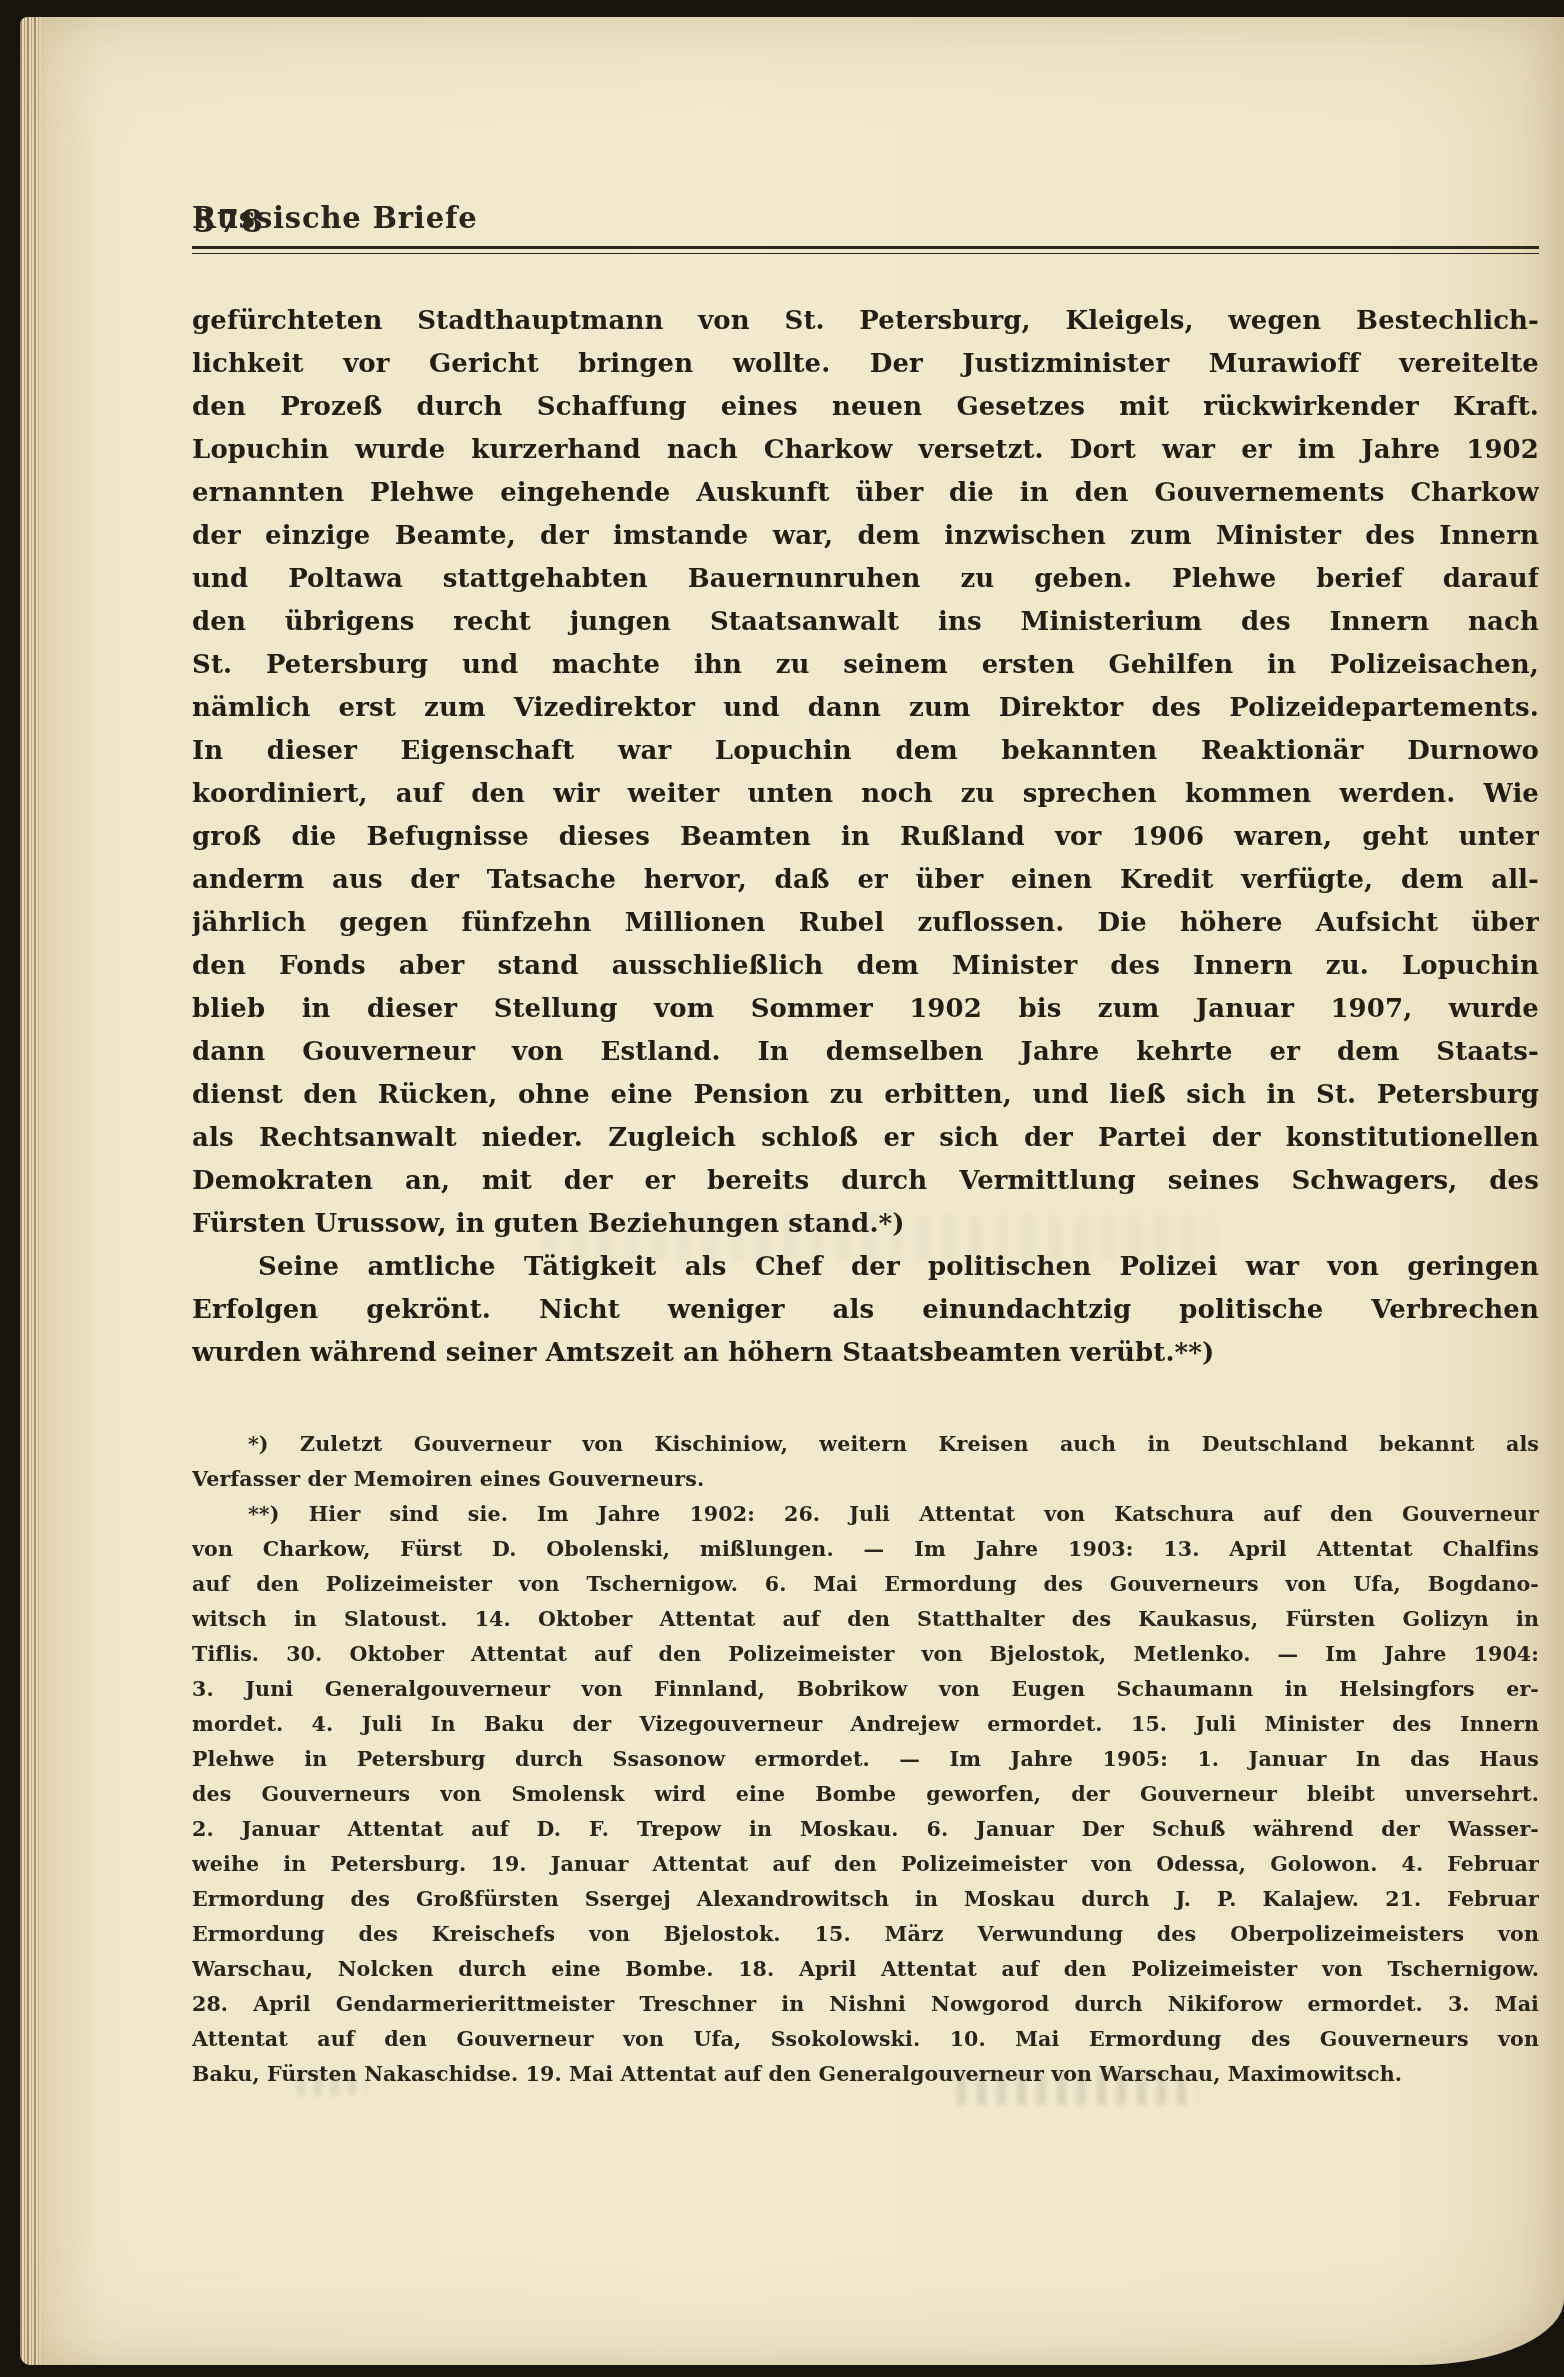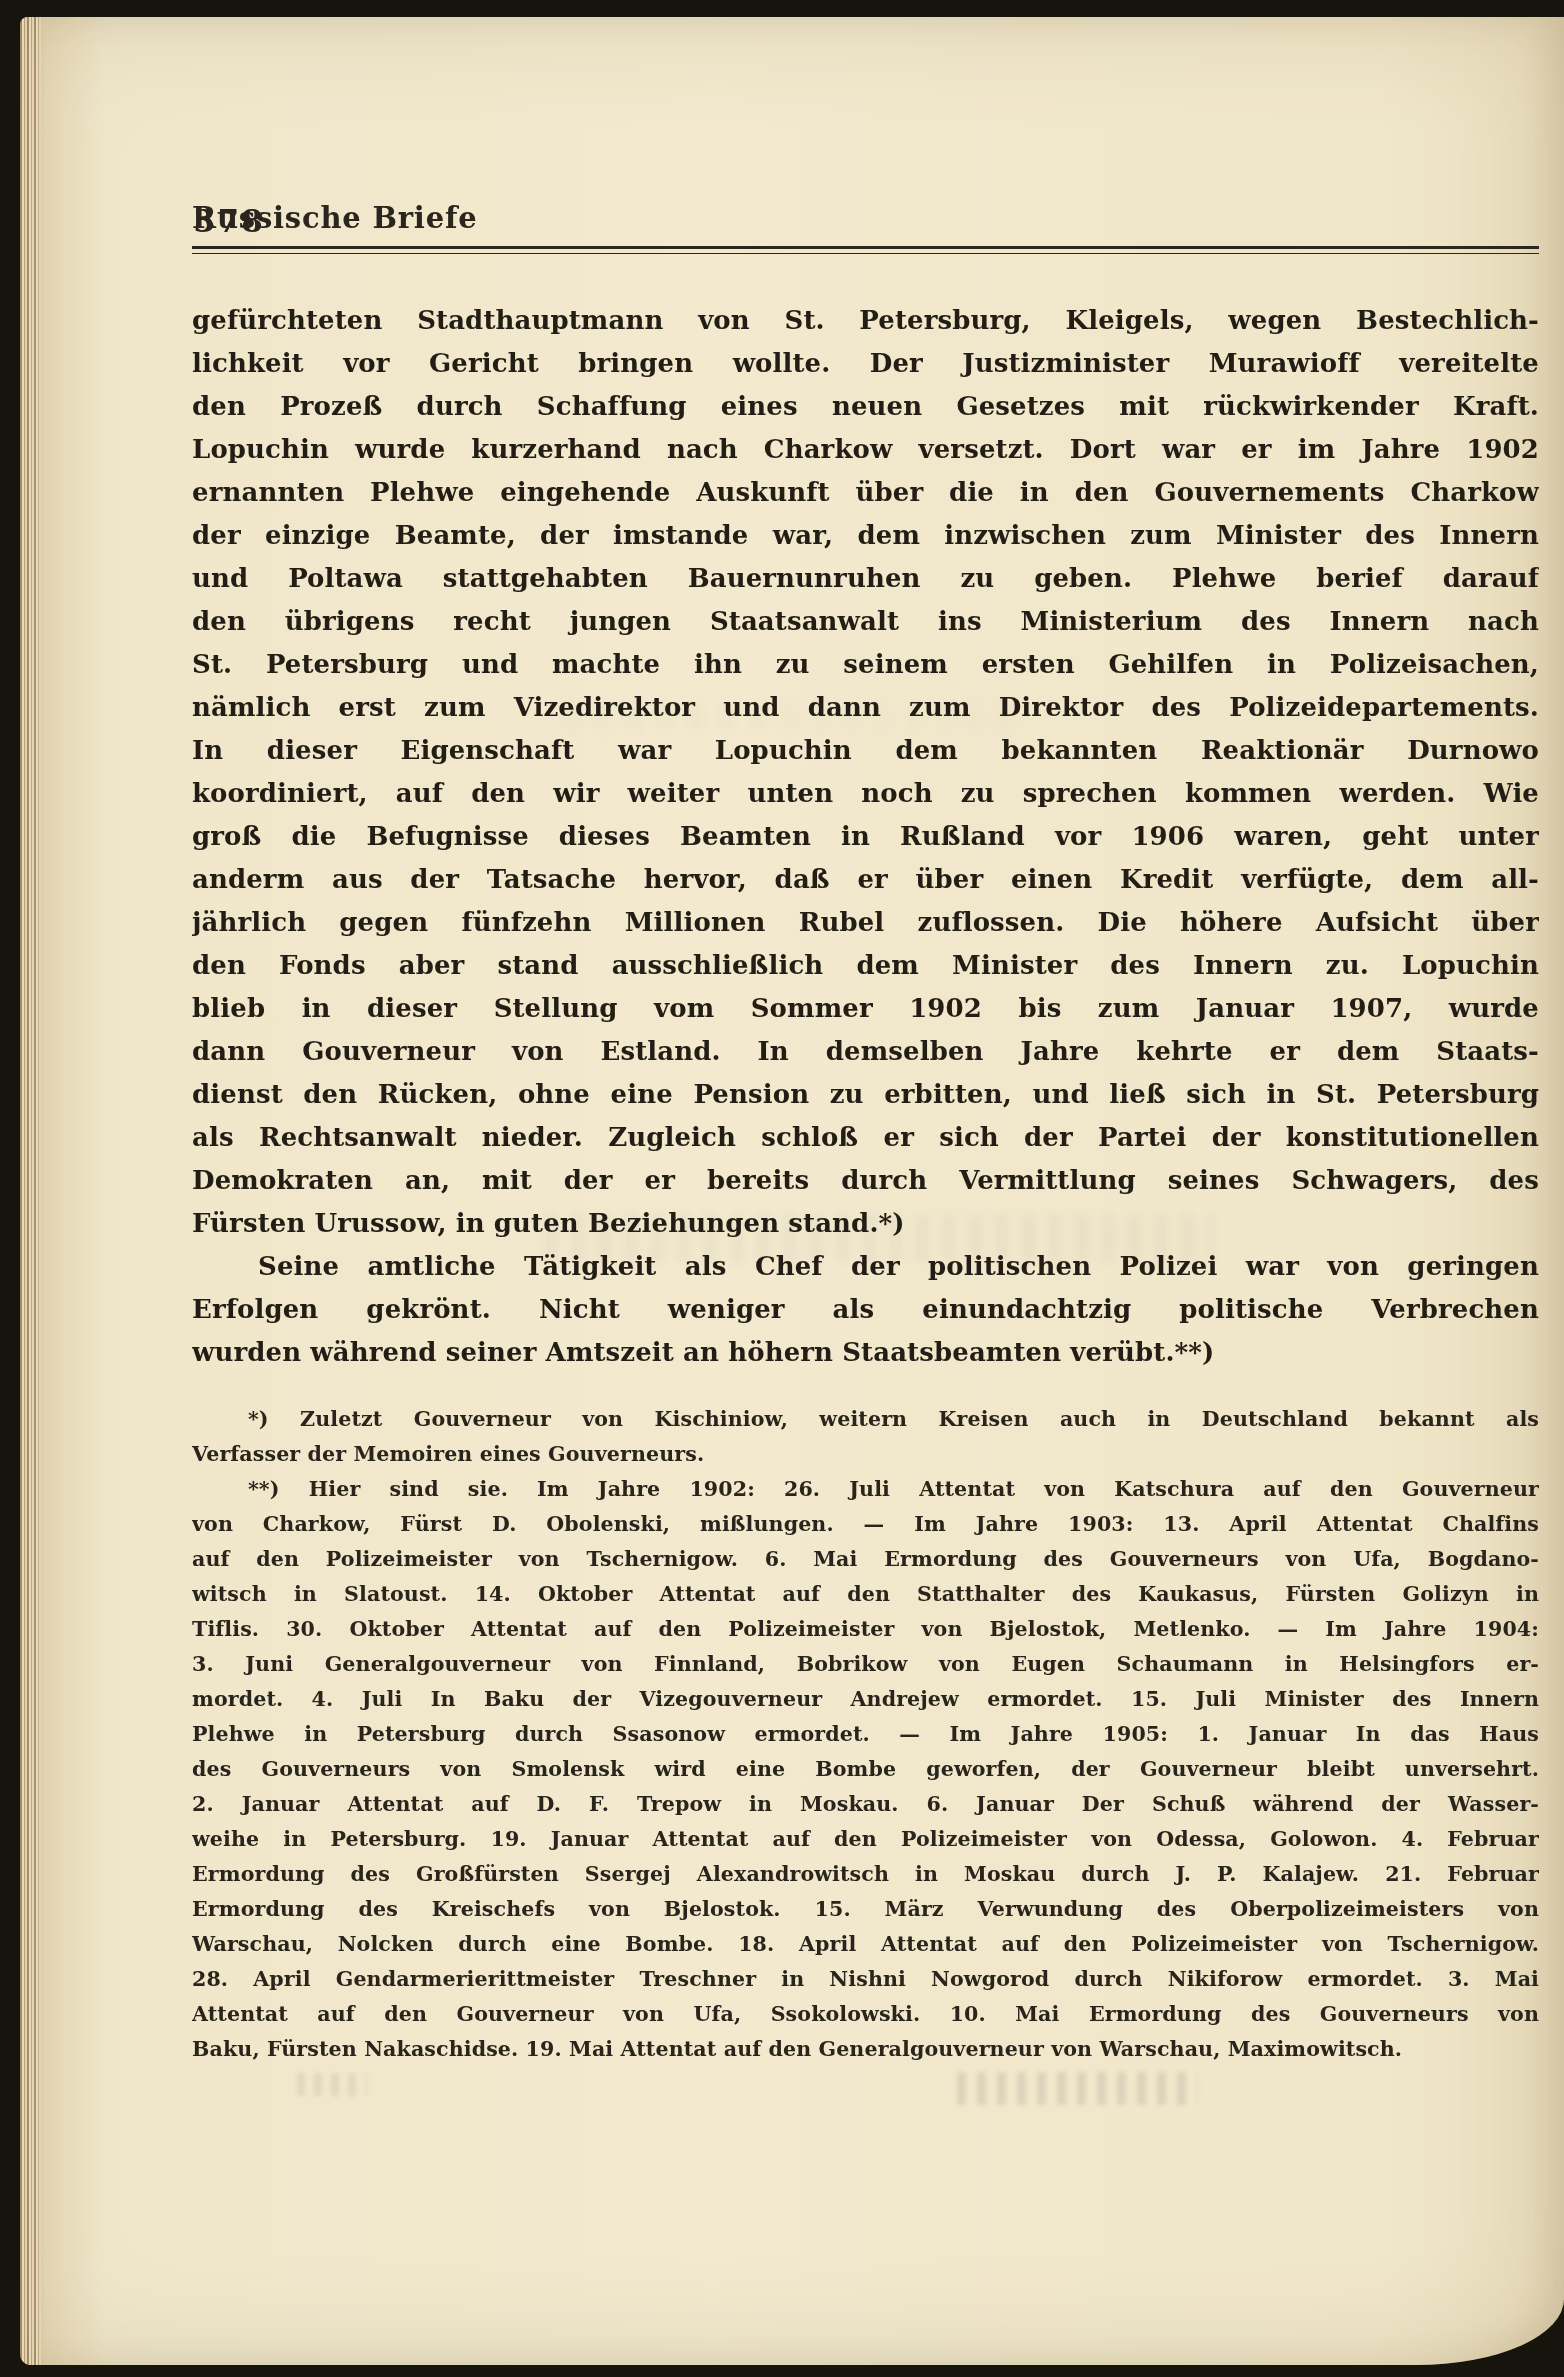--- a/index.html
+++ b/index.html
@@ -37,21 +37,21 @@
     display:block; text-align:left;
     font-size:29px; font-weight:bold; letter-spacing:0.8px; color:#2b261d;
   }
   .double-rule {
     margin-top:4.7px; height:3.9px;
     border-top:3.1px solid #2c271e; border-bottom:1.6px solid #2c271e;
   }
   .body-text { margin-top:45px; }
   .para { font-weight:bold; }
   .para.main { font-size:26px; line-height:43px; }
-  .footnotes { margin-top:28px; }
+  .footnotes { margin-top:53px; }
   .para.fn { font-size:20.6px; line-height:35px; color:#2a251c; }
   .line { text-align:justify; text-align-last:justify; overflow:hidden; letter-spacing:0.1px; }
   .para .line:last-child { text-align-last:left; }
   .para.indent .line:first-child { text-indent:66px; }
   .para.fn.indent .line:first-child { text-indent:56px; }
   
   .ghost { position:absolute; pointer-events:none; }
   .g1 {
     left:525px; top:1197px; width:669px; height:48px;
     background:repeating-linear-gradient(90deg, rgba(80,95,110,.55) 0 12.5px, transparent 12.5px 26.5px);

